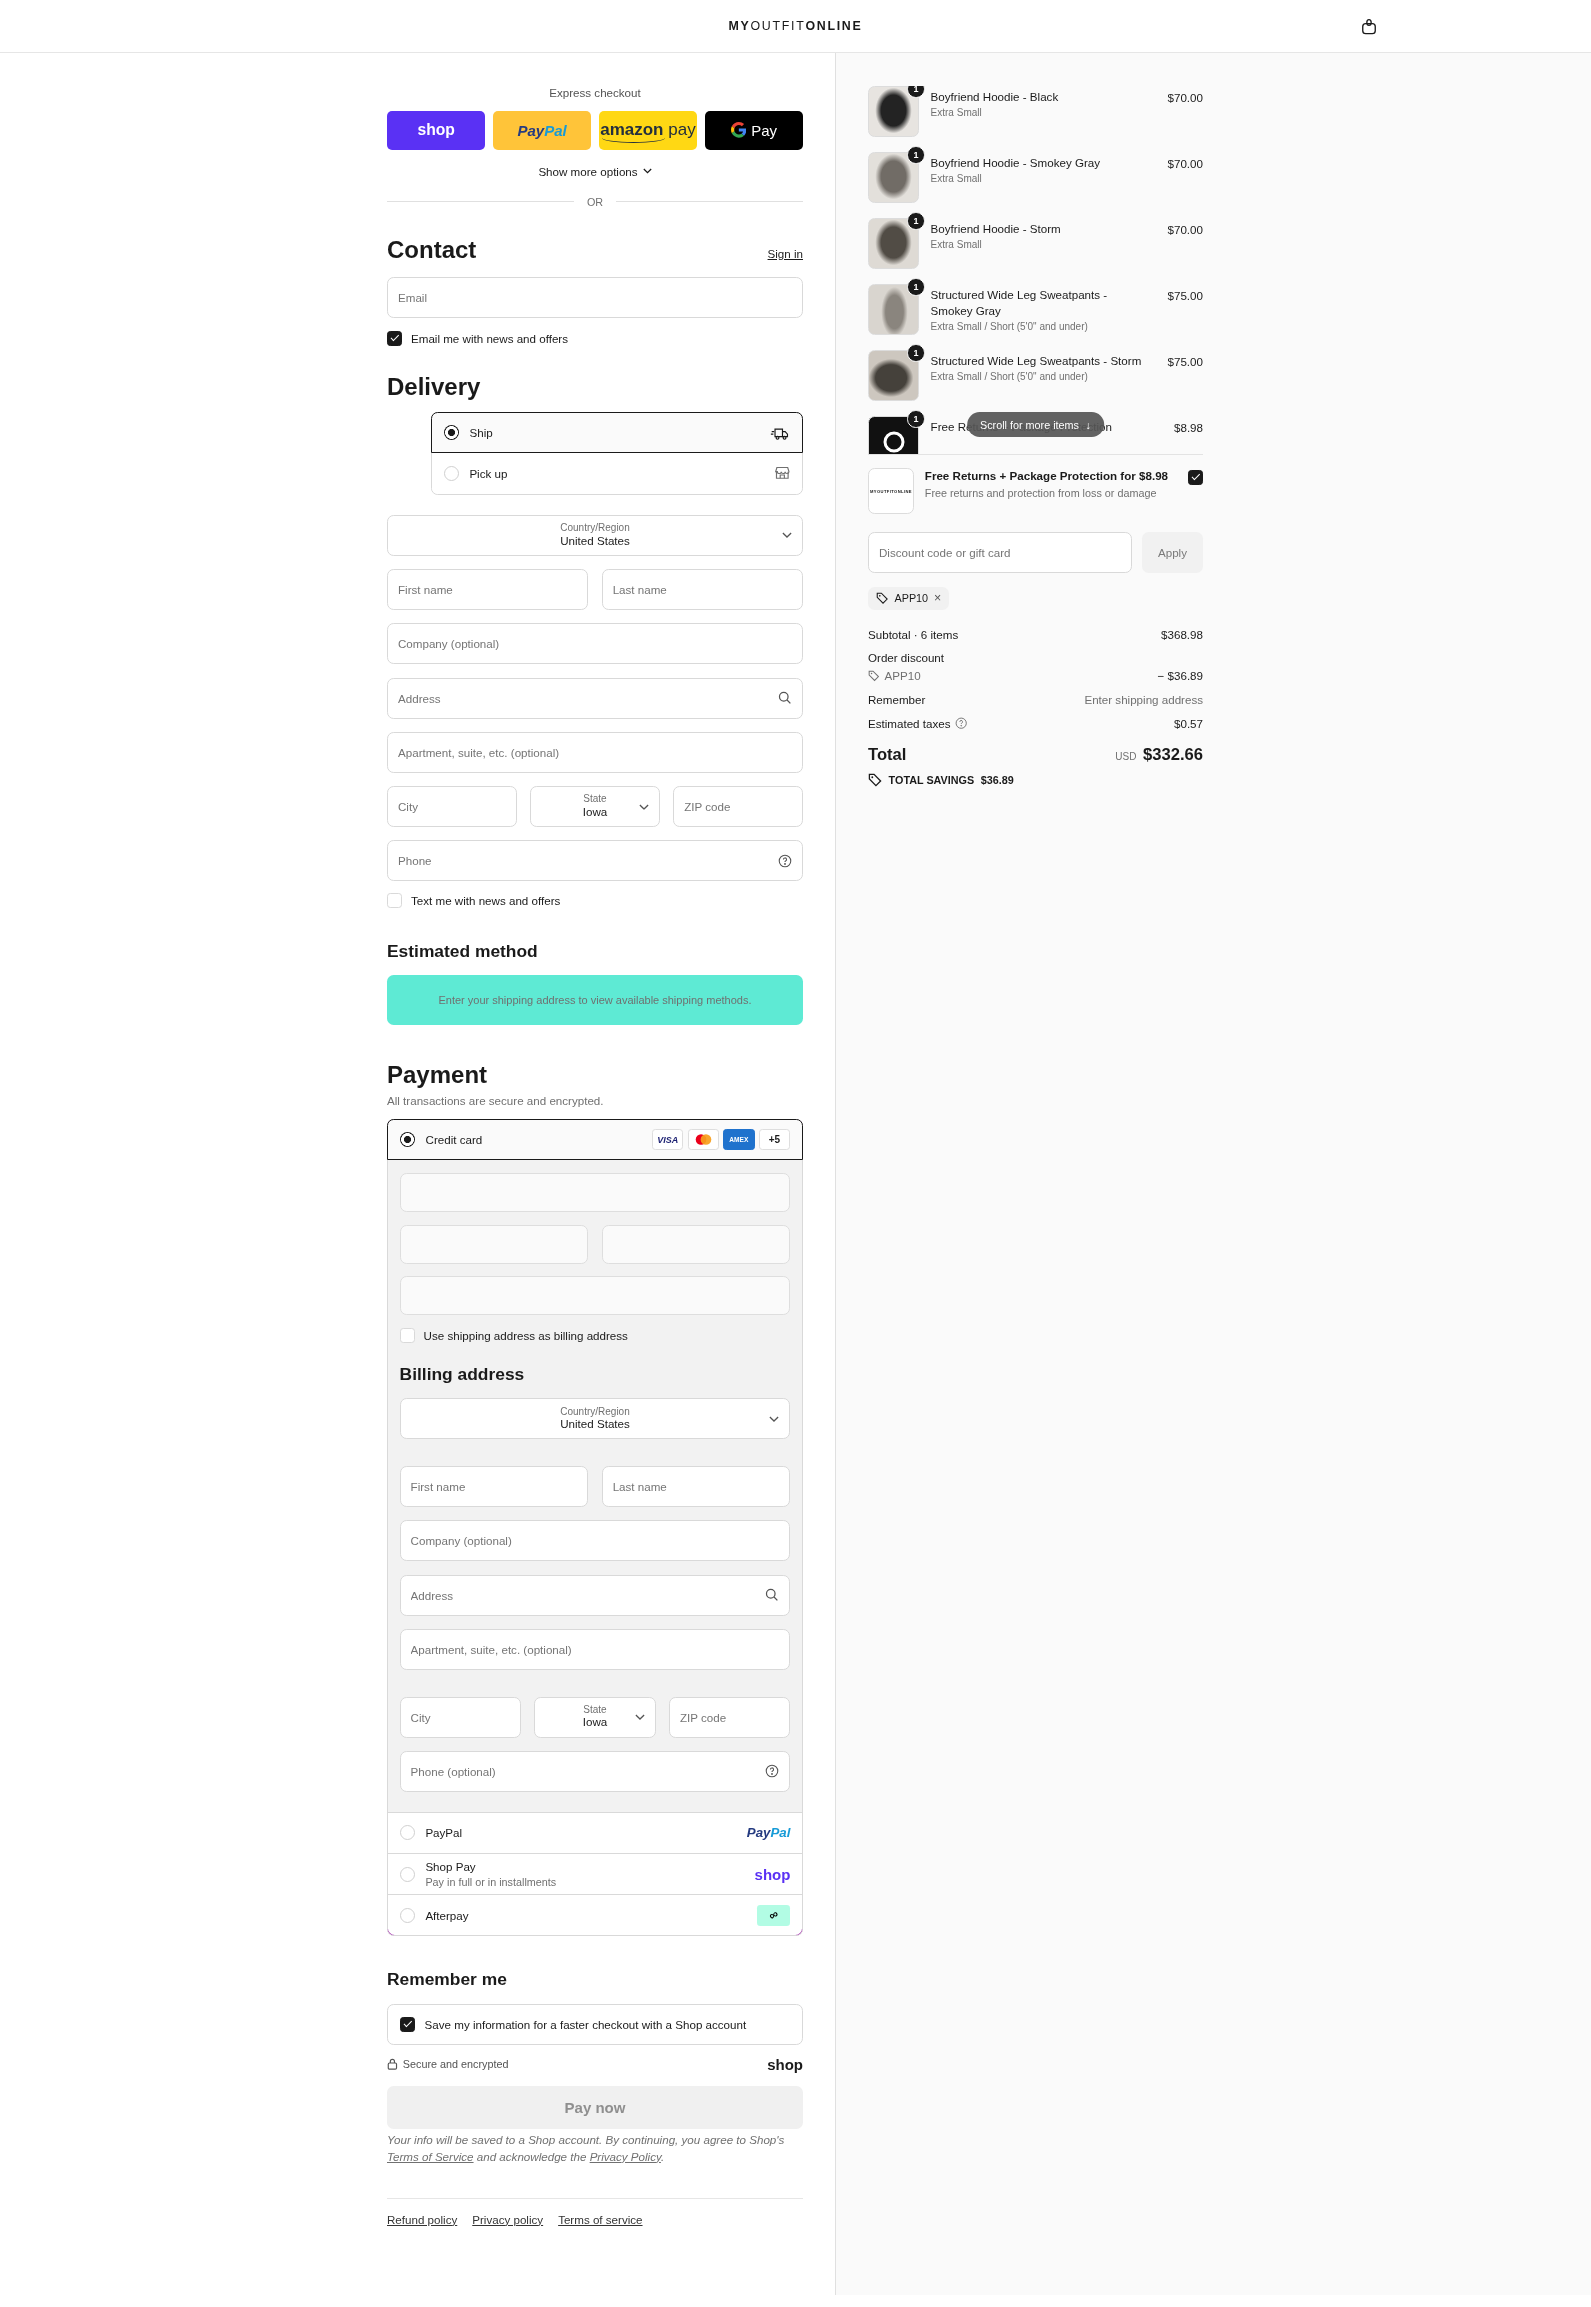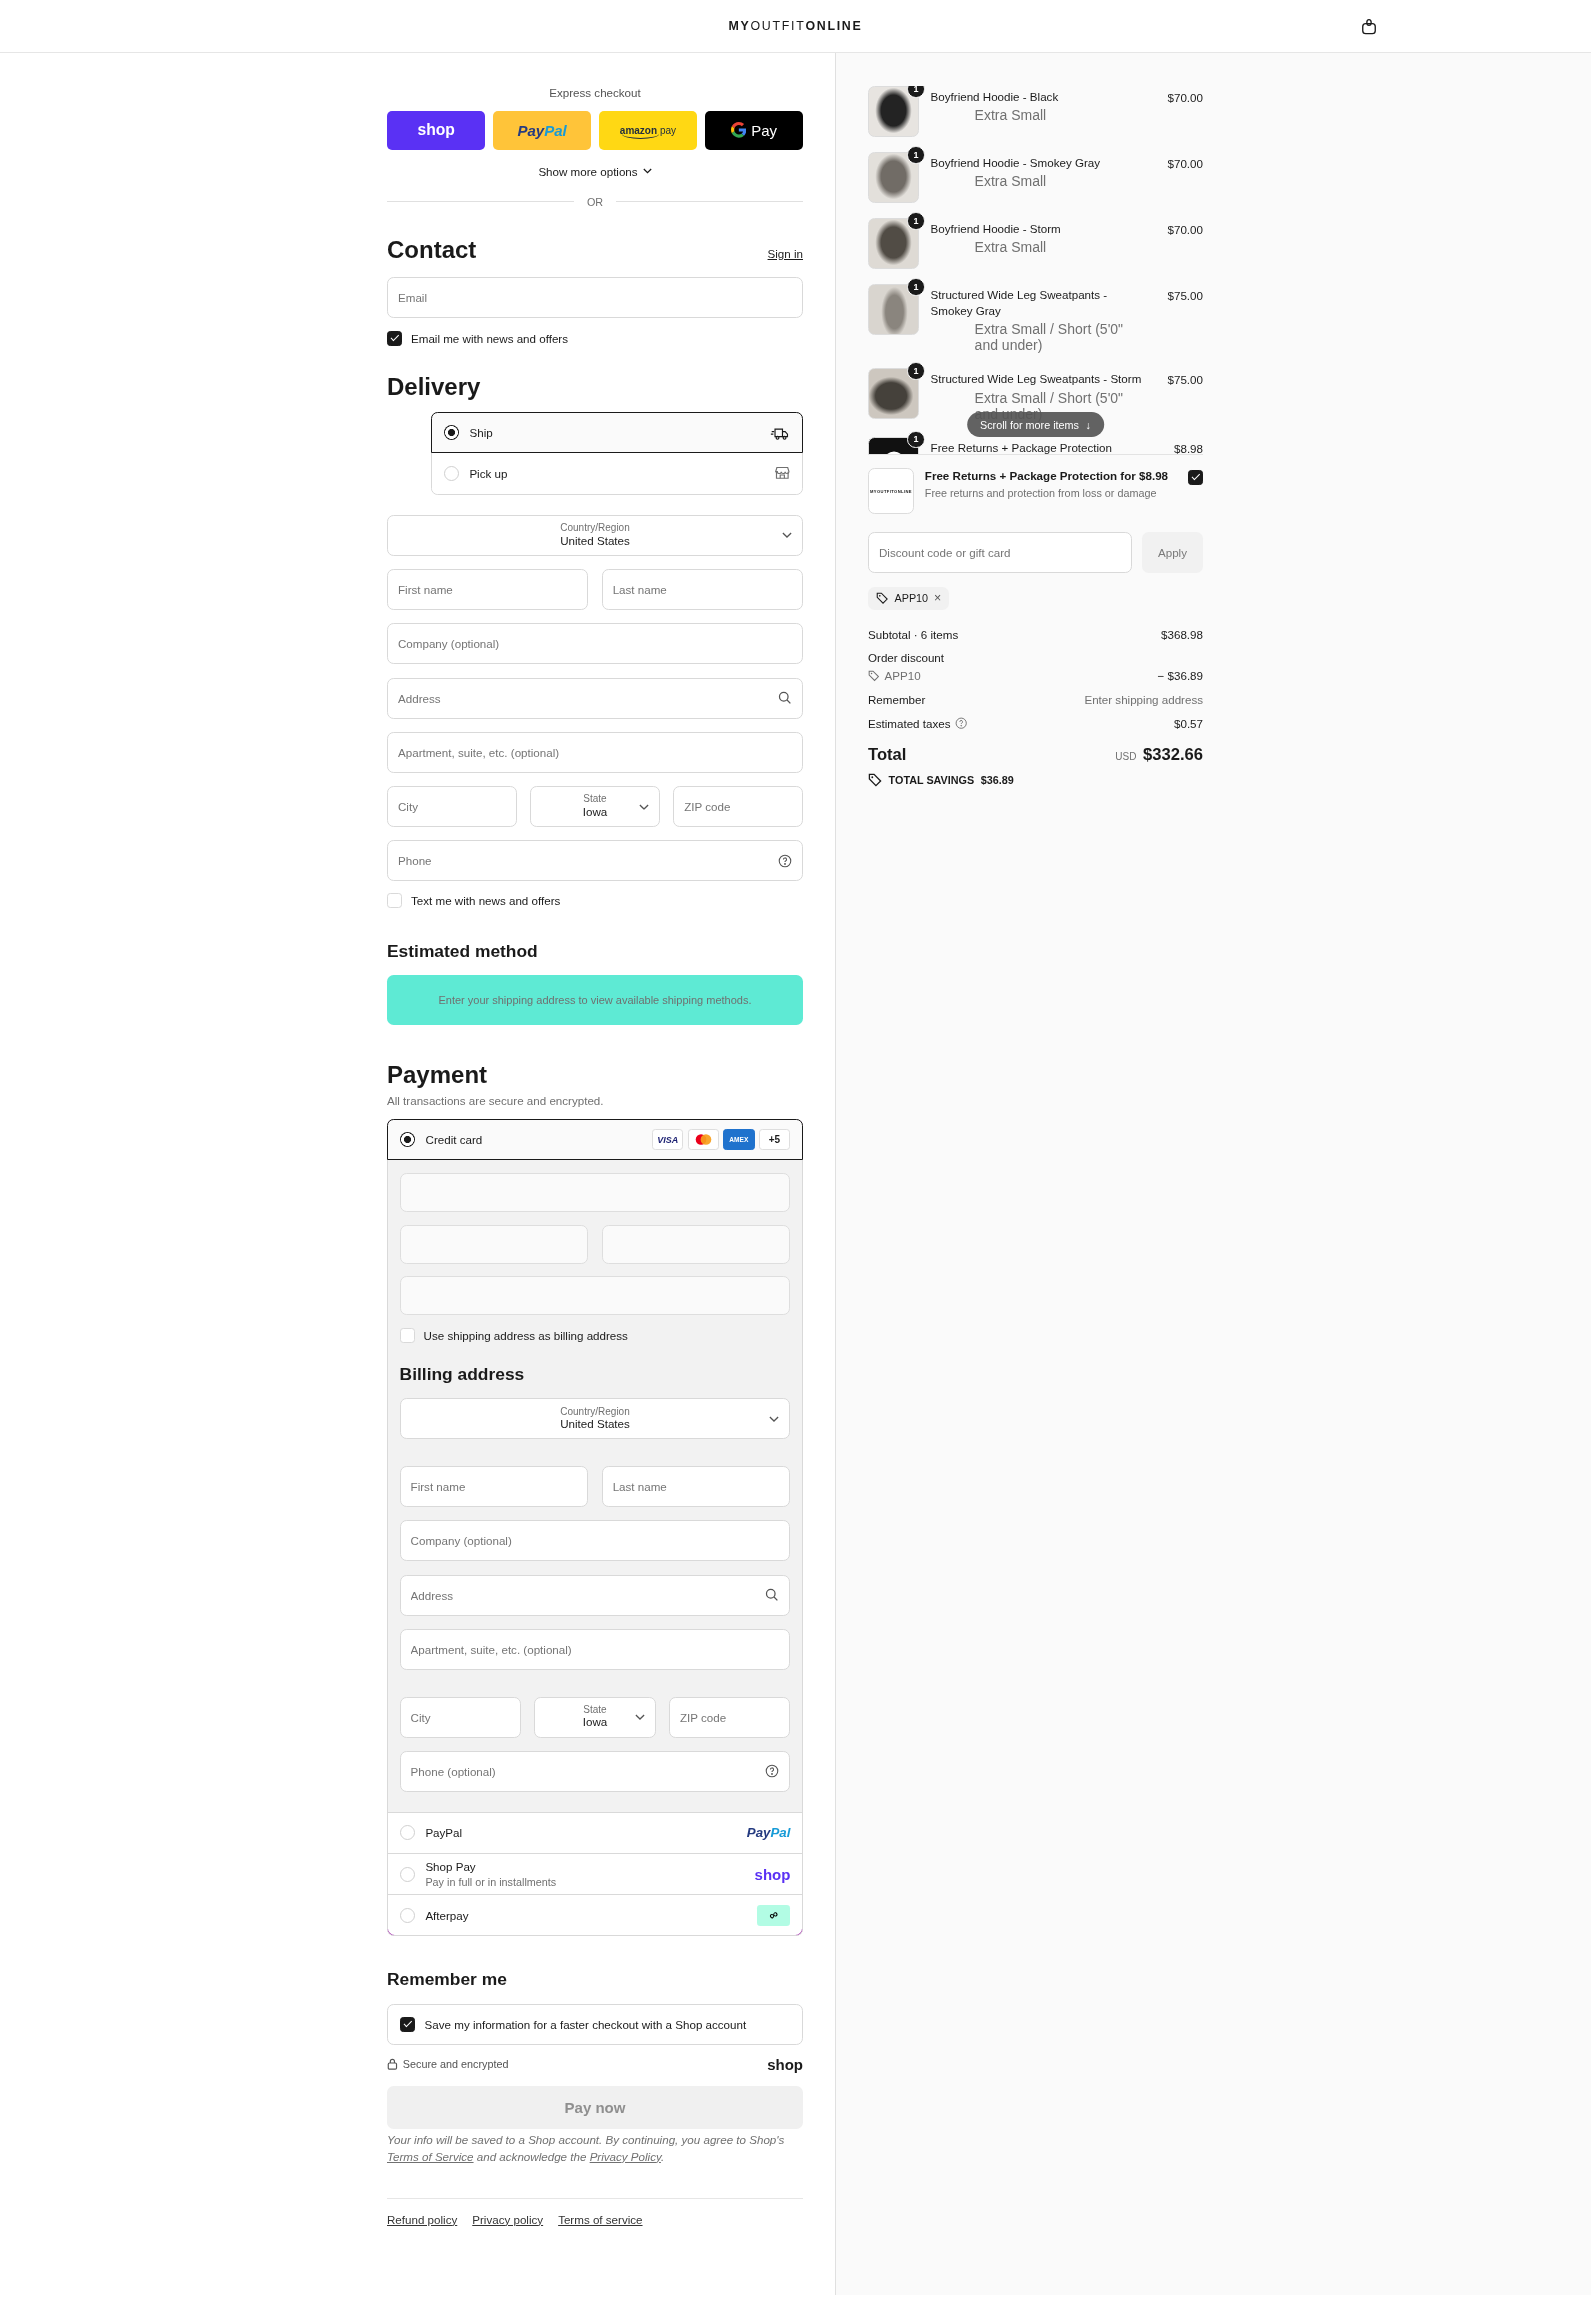--- a/index.html
+++ b/index.html
@@ -42,21 +42,21 @@
   .radio { flex:0 0 auto; width:15px; height:15px; border:0.8px solid #d0d0d0; border-radius:50%; background:#fff; cursor:pointer; }
   .radio.selected { border:none; background:radial-gradient(circle, #1a1a1a 0 31%, #fff 36% 58%, #1a1a1a 63%); }
 
   
   .express-title { text-align:center; font-size:11.6px; color:#545454; }
   .express-row { display:flex; gap:7.5px; margin-top:11.6px; }
   .xbtn { flex:1; height:39px; border:none; border-radius:5px; display:flex; align-items:center; justify-content:center; cursor:pointer; font-family:inherit; }
   .xbtn.shop { background:#5a31f4; color:#fff; font-size:15.7px; font-weight:700; }
   .xbtn.paypal { background:#ffc439; font-style:italic; font-weight:800; font-size:15px; }
   .pp-pay { color:#253b80; } .pp-pal { color:#179bd7; }
-  .xbtn.amazon { background:#ffd814; color:#232f3e; font-size:10px; }
+  .xbtn.amazon { background:#ffd814; color:#232f3e; font-size:17px; }
   .amazon-word { font-weight:800; position:relative; }
   .amazon-word::after { content:""; position:absolute; left:1.7px; right:-1.7px; bottom:-3.3px; height:5px; border-bottom:1.7px solid #232f3e; border-radius:0 0 60% 60%/0 0 100% 100%; }
   .xbtn.gpay { background:#000; color:#fff; font-size:15px; gap:5px; }
   .show-more { display:flex; align-items:center; justify-content:center; gap:5px; margin-top:15px; font-size:11.6px; color:#1a1a1a; cursor:pointer; }
   .or-divider { display:flex; align-items:center; gap:13.3px; margin-top:18px; color:#707070; font-size:10.8px; }
   .or-divider::before,.or-divider::after { content:""; flex:1; height:0.8px; background:#e0e0e0; }
 
   
   .opt-group { border:0.8px solid #d9d9d9; border-radius:6.6px; margin-top:11.6px;margin-left:44px; }
   .opt-row { height:41px; display:flex; align-items:center; gap:10.8px; padding:0 11.6px; font-size:11.6px; position:relative; background:#fff; border-radius:6.6px; }
@@ -100,21 +100,21 @@
   .foot-links { margin:13.3px 0 33px; display:flex; gap:15px; font-size:11.6px; }
   .foot-links a { color:#333; }
 
   
   .items-wrap { position:relative; height:368px; overflow:hidden; }
   .item { display:flex; gap:11.6px; margin-bottom:15px; }
   .thumb-wrap { position:relative; flex:0 0 51px; }
   .thumb { width:51px; height:51px; border-radius:6.6px; border:0.8px solid #dcdcdc; background:#e7e4e0; position:relative; overflow:hidden; }
   .qty-badge { position:absolute; top:-5.8px; right:-5.8px; min-width:17.4px; height:17.4px; border-radius:50%; background:#1a1a1a; border:1.7px solid #fafafa; color:#fff; font-size:9px; font-weight:700; display:flex; align-items:center; justify-content:center; }
   .item-title { font-size:11.6px; line-height:1.35; }
-  .item-variant { font-size:14px; color:#707070; margin-top:2.5px;margin-left:44px; }
+  .item-variant { font-size:10px; color:#707070; margin-top:2.5px; }
   .item-price { margin-left:auto; font-size:11.6px; white-space:nowrap; padding-left:8.3px; }
   .thumb-hoodie-black  { background:radial-gradient(60% 75% at 50% 48%, #232323 0 42%, #e7e4e0 62%); }
   .thumb-hoodie-smokey { background:radial-gradient(60% 75% at 50% 48%, #716c66 0 42%, #e3e0db 62%); }
   .thumb-hoodie-storm  { background:radial-gradient(60% 75% at 50% 48%, #514c45 0 42%, #dedad4 62%); }
   .thumb-pants-smokey  { background:radial-gradient(45% 85% at 52% 55%, #8a857e 0 40%, #d9d5cf 60%); }
   .thumb-pants-storm   { background:radial-gradient(70% 60% at 45% 55%, #45413b 0 45%, #cdc7bf 65%); }
   .thumb-protection    { background:#111; }
   .thumb-protection::after { content:""; position:absolute; left:50%; top:50%; width:15px; height:15px; border:3.3px solid #fff; border-radius:50%; transform:translate(-50%,-50%); }
   .scroll-pill { position:absolute; left:50%; bottom:16.6px; transform:translateX(-50%); background:rgba(85,85,85,.92); color:#fff; font-size:10.8px; padding:6.6px 13.3px; border-radius:828px; display:flex; gap:6.6px; align-items:center; white-space:nowrap; cursor:pointer; }
 

